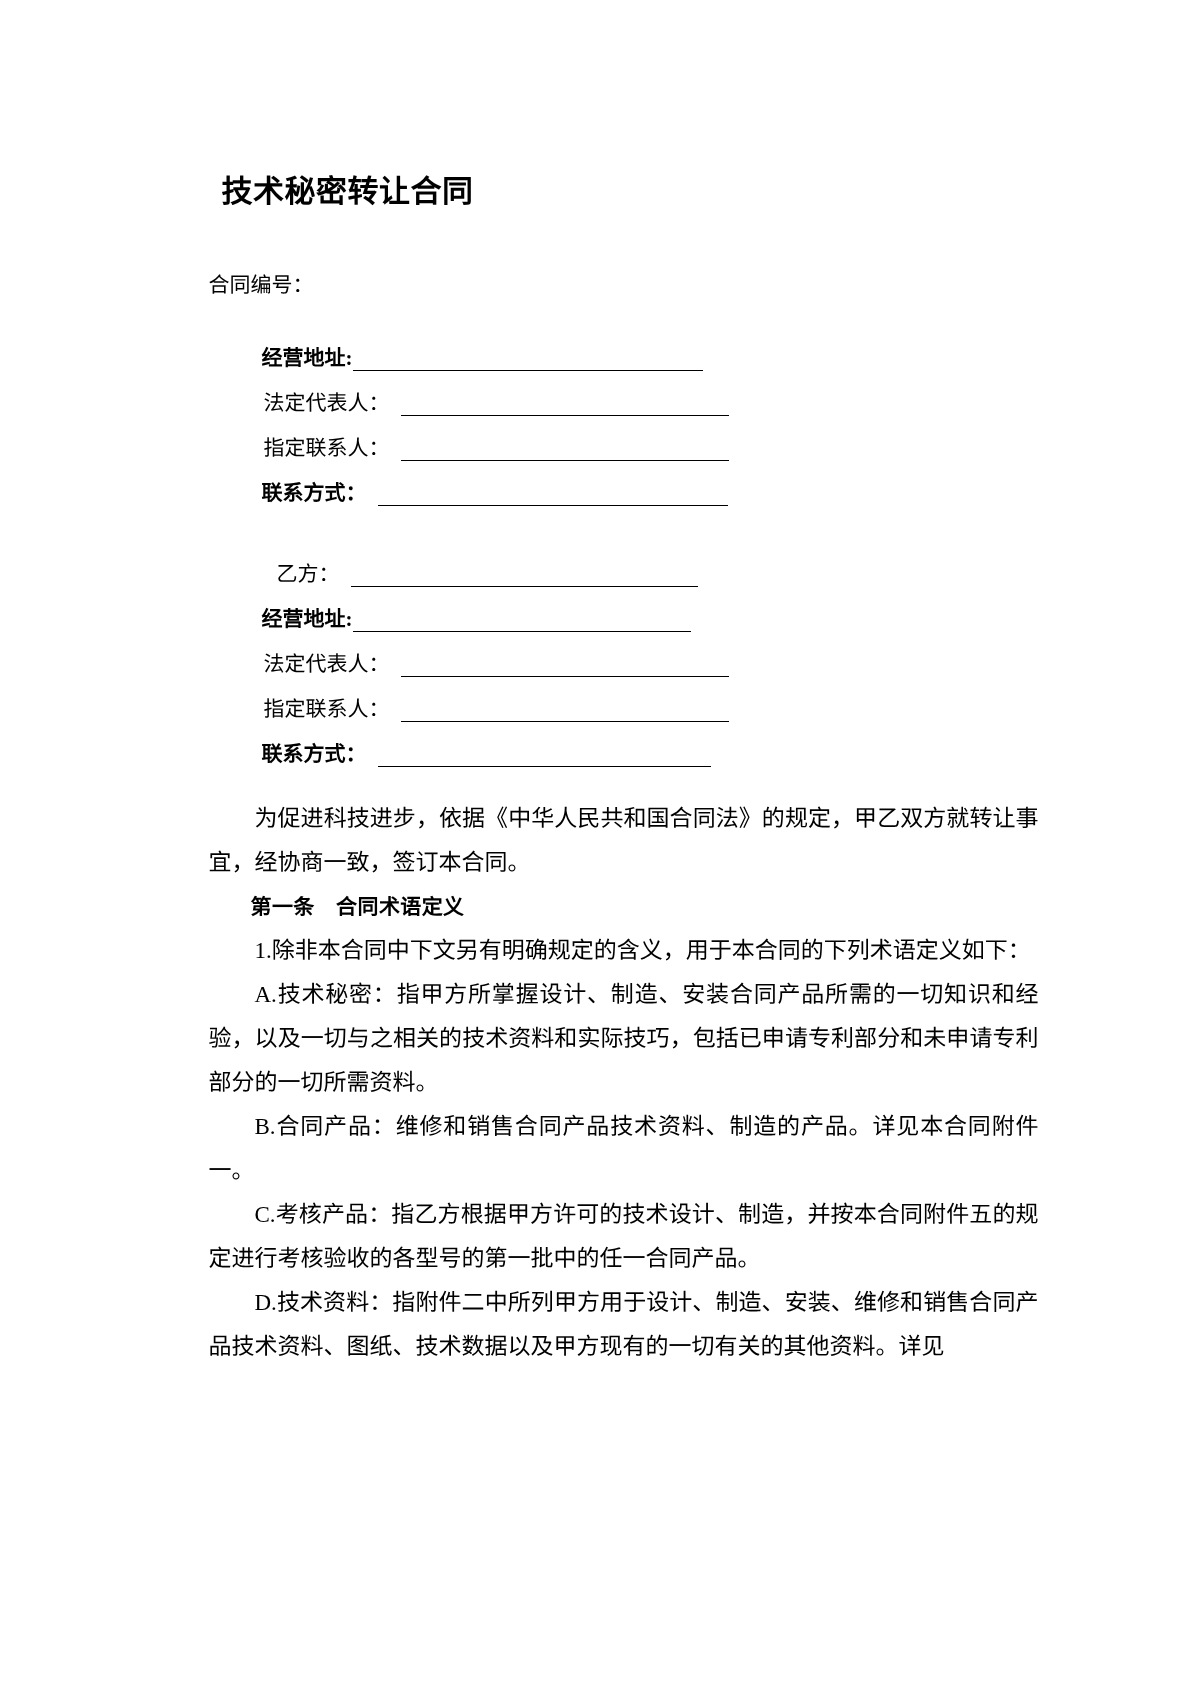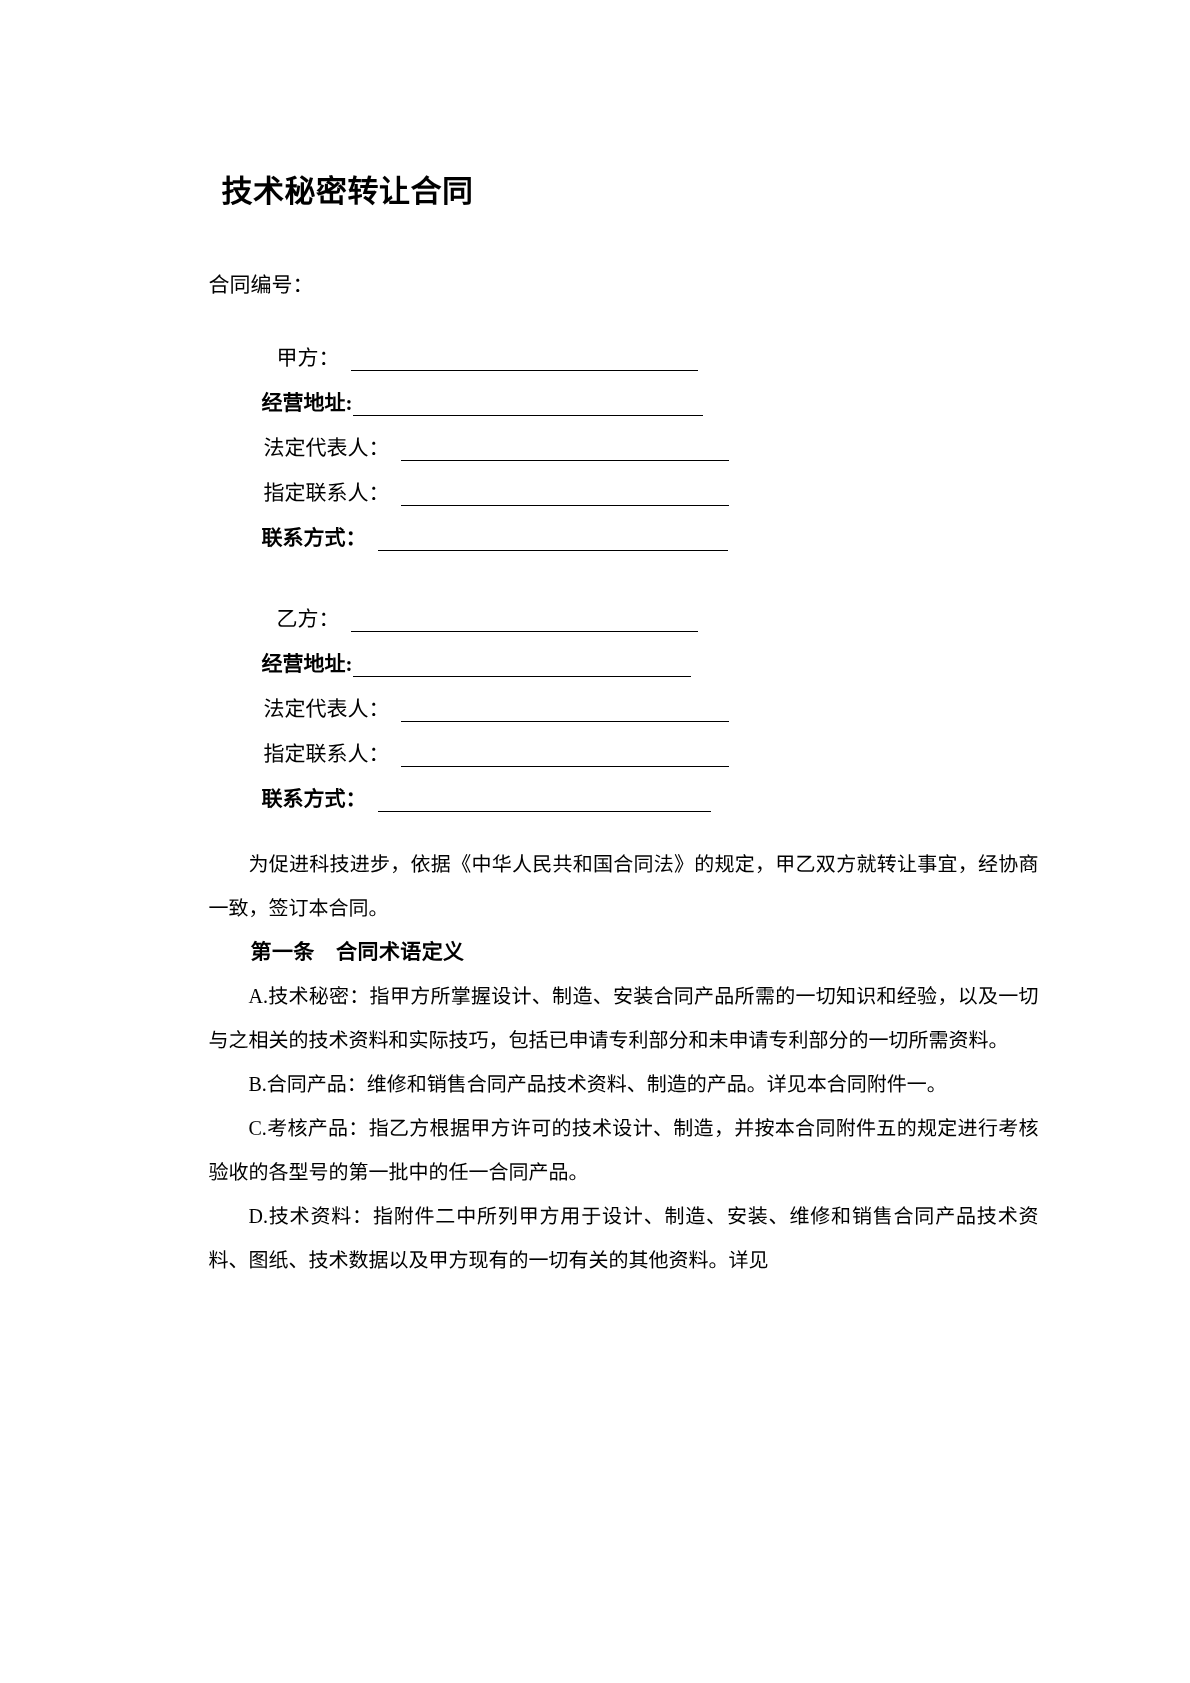--- a/index.html
+++ b/index.html
@@ -74,21 +74,21 @@
 
   
   .ind-a  { padding-left: 68px; }
   .ind-b  { padding-left: 53px; font-weight: bold; }
   .ind-c  { padding-left: 55px; }
 
   .gap-sm { display: inline-block; width: 11px; }
 
   
   .para {
-    font-size: 20px;
+    font-size: 23px;
     line-height: 44px;
     text-align: justify;
     text-justify: inter-ideograph;
     margin: 0;
     text-indent: 2em;
   }
   .para.first-para {
     margin-top: 30px;
   }
   .clause-heading {
@@ -111,25 +111,20 @@
   <div class="content">
 
     <h1 class="doc-title">技术秘密转让合同</h1>
 
     <div class="contract-no-row">
       <span>合同编号：</span>
     </div>
 
     <div class="party-block">
 
-      <div class="field-row">
-        <span class="field-label ind-a">甲方：</span>
-        <span class="gap-sm"></span>
-        <span class="field-line" style="width:347px;"></span>
-      </div>
 
       <div class="field-row">
         <span class="field-label ind-b">经营地址:</span>
         <span class="field-line" style="width:350px;"></span>
       </div>
 
       <div class="field-row">
         <span class="field-label ind-c">法定代表人：</span>
         <span class="gap-sm"></span>
         <span class="field-line" style="width:328px;"></span>
@@ -177,20 +172,21 @@
         <span class="field-label ind-b">联系方式：</span>
         <span class="gap-sm"></span>
         <span class="field-line" style="width:333px;"></span>
       </div>
     </div>
 
     <p class="para first-para">为促进科技进步，依据《中华人民共和国合同法》的规定，甲乙双方就转让事宜，经协商一致，签订本合同。</p>
 
     <p class="clause-heading">第一条　合同术语定义</p>
 
+    <p class="para item">1.除非本合同中下文另有明确规定的含义，用于本合同的下列术语定义如下：</p>
 
     <p class="para item">A.技术秘密：指甲方所掌握设计、制造、安装合同产品所需的一切知识和经验，以及一切与之相关的技术资料和实际技巧，包括已申请专利部分和未申请专利部分的一切所需资料。</p>
 
     <p class="para item">B.合同产品：维修和销售合同产品技术资料、制造的产品。详见本合同附件一。</p>
 
     <p class="para item">C.考核产品：指乙方根据甲方许可的技术设计、制造，并按本合同附件五的规定进行考核验收的各型号的第一批中的任一合同产品。</p>
 
     <p class="para item">D.技术资料：指附件二中所列甲方用于设计、制造、安装、维修和销售合同产品技术资料、图纸、技术数据以及甲方现有的一切有关的其他资料。详见</p>
 
   </div>

